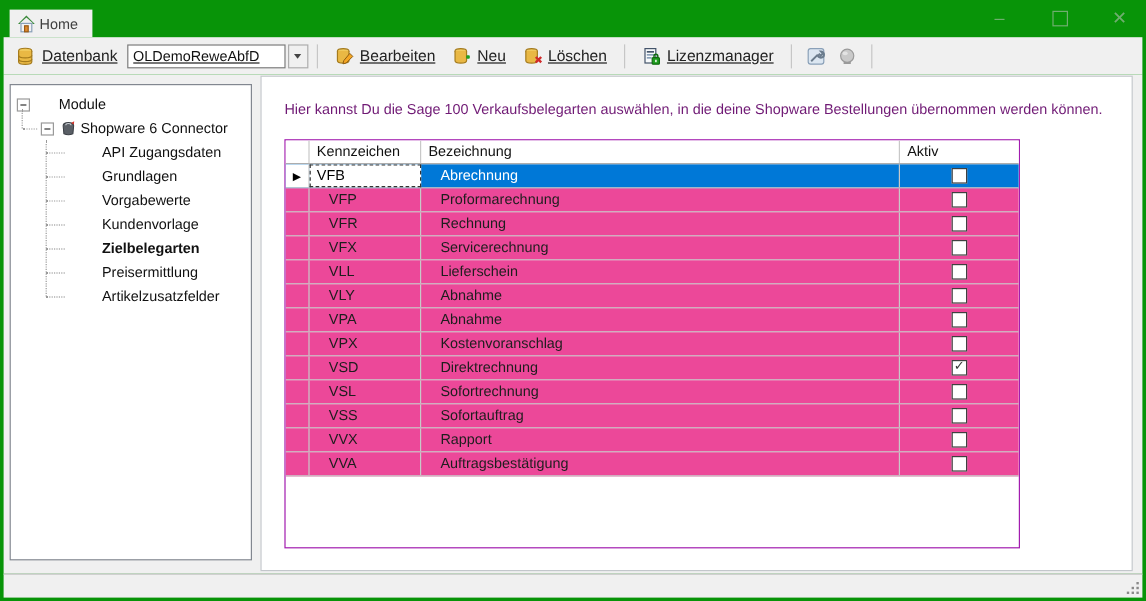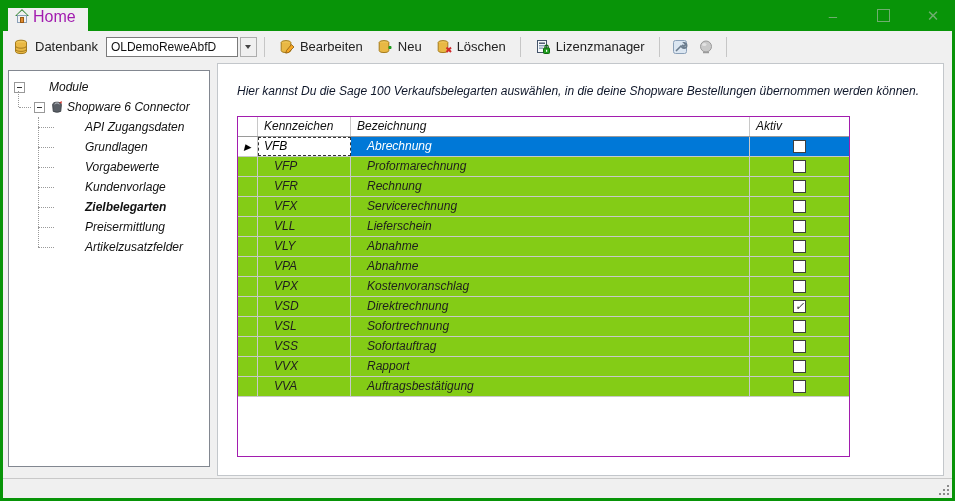--- a/index.html
+++ b/index.html
@@ -8,38 +8,39 @@
     font-family:"Liberation Sans", sans-serif;
     font-size:12px; color:#1e1e1e;
     background:#5a5a5a;
   }
   .window { position:relative; width:955px; height:501px; background:#089408; }
 
   
   .titlebar { position:absolute; left:0; top:0; right:0; height:31px; }
   .home-tab {
     position:absolute; left:8px; top:8px; height:23px;
-    background:#f0f0f0; display:flex; 
-    padding:0 12px 0 6px; gap:3px; font-size:16px; color:#a21caf;
+    background:#f0f0f0; display:flex; align-items:center;
+    padding:0 12px 0 6px; gap:3px; font-size:12px; color:#404040;
   }
   .win-controls {
     position:absolute; right:10px; top:0; height:31px;
     display:flex; align-items:center; gap:26px;
   }
   .win-btn {
     width:24px; height:24px; display:flex; align-items:center; justify-content:center;
     color:#6fae6f; font-size:15px; line-height:1; cursor:default;
   }
   .maxi-glyph { width:11px; height:11px; border:1px solid #6fae6f; display:inline-block; }
 
   
   .toolbar {
     position:absolute; left:3px; right:3px; top:31px; height:31px;
     background:#f0f0f0; display:flex; align-items:center; padding-left:10px;
     box-sizing:border-box;
+    text-decoration:underline;
   }
   .tb-label { margin:0 8px 0 6px; font-size:13px; color:#222; }
   .tb-input {
     width:132px; height:20px; border:1px solid #7a7a7a; background:#fff;
     font-family:"Liberation Sans",sans-serif; font-size:12px; padding:0 4px;
     color:#111; box-sizing:border-box;
   }
   .tb-dd {
     width:17px; height:20px; margin-left:2px; background:#f0f0f0;
     border:1px solid #adadad; display:flex; align-items:center; justify-content:center;
@@ -48,21 +49,21 @@
   .dd-arrow { width:0; height:0; border-left:3.5px solid transparent; border-right:3.5px solid transparent; border-top:4px solid #444; }
   .tb-sep { width:1px; height:20px; background:#c6c6c6; margin:0 7px; }
   .tb-btn {
     display:flex; align-items:center; gap:5px; padding:0 7px; height:24px;
     font-size:13px; color:#222; border-radius:2px; cursor:default;
   }
   .tb-iconbtn { padding:0 5px; }
   .icon16 { width:16px; height:16px; display:block; }
 
   
-  .content { position:absolute; left:3px; right:3px; top:62px; bottom:23px; background:#f0f0f0;font-style:italic; }
+  .content { position:absolute; left:3px; right:3px; top:62px; bottom:23px; background:#f0f0f0; }
 
   .tree-panel {
     position:absolute; left:5px; top:8px; width:202px; height:397px;
     background:#fff; border:1px solid #828790; box-sizing:border-box;
     padding-top:6px; overflow:hidden;
   }
   .tree-row { position:relative; height:20px; line-height:20px; font-size:12px; color:#111; white-space:nowrap; }
   .tree-label { position:absolute; top:0; }
   .tree-label.selected { font-weight:bold; }
   .expander {
@@ -72,30 +73,30 @@
   .expander::after {
     content:""; position:absolute; left:2px; right:2px; top:4px; height:1px; background:#333;
   }
   .dot-v { position:absolute; width:0; border-left:1px dotted #9a9a9a; }
   .dot-h { position:absolute; height:0; border-top:1px dotted #9a9a9a; }
 
   .main-panel {
     position:absolute; left:214px; right:8px; top:1px; bottom:2px;
     background:#fff; border:1px solid #c3c7cb; box-sizing:border-box;
   }
-  .description { position:absolute; left:19px; top:20px; font-size:12px; color:#0f172a; }
+  .description { position:absolute; left:19px; top:20px; font-size:12px; color:#701a75; }
 
   
   .grid {
     position:absolute; left:19px; top:52px; width:613px; height:341px;
     border:1px solid #a21caf; background:#fff; box-sizing:border-box; overflow:hidden;
   }
   .grid-header { display:flex; height:20px; border-bottom:1px solid #9a9a9a; box-sizing:border-box; background:#fff; }
   .gh-cell { box-sizing:border-box; border-right:1px solid #c8c8c8; padding:0 6px; line-height:19px; font-size:12px; color:#111; overflow:hidden; }
-  .grid-row { display:flex; height:20px; border-bottom:1px solid #c8c8c8; box-sizing:border-box; background:#84cc16; }
+  .grid-row { display:flex; height:20px; border-bottom:1px solid #c8c8c8; box-sizing:border-box; background:#ec4899; }
   .g-cell { box-sizing:border-box; border-right:1px solid #c8c8c8; padding:0 16px; line-height:19px; font-size:12px; overflow:hidden; white-space:nowrap; }
   .col-sel { width:20px; flex:0 0 auto; padding:0; text-align:center; }
   .col-ken { width:93px; flex:0 0 auto; }
   .col-bez { width:399px; flex:0 0 auto; }
   .col-akt { flex:1 1 auto; border-right:none; display:flex; align-items:center; justify-content:center; padding:0; }
   .grid-row.selected { background:#0078d7; color:#fff; }
   .grid-row.selected .col-sel { background:#fff; color:#000; }
   .grid-row.selected .col-ken {
     background:#fff; color:#000; border:1px dashed #333; border-right:1px dashed #333;
     padding:0 5px; line-height:17px;

